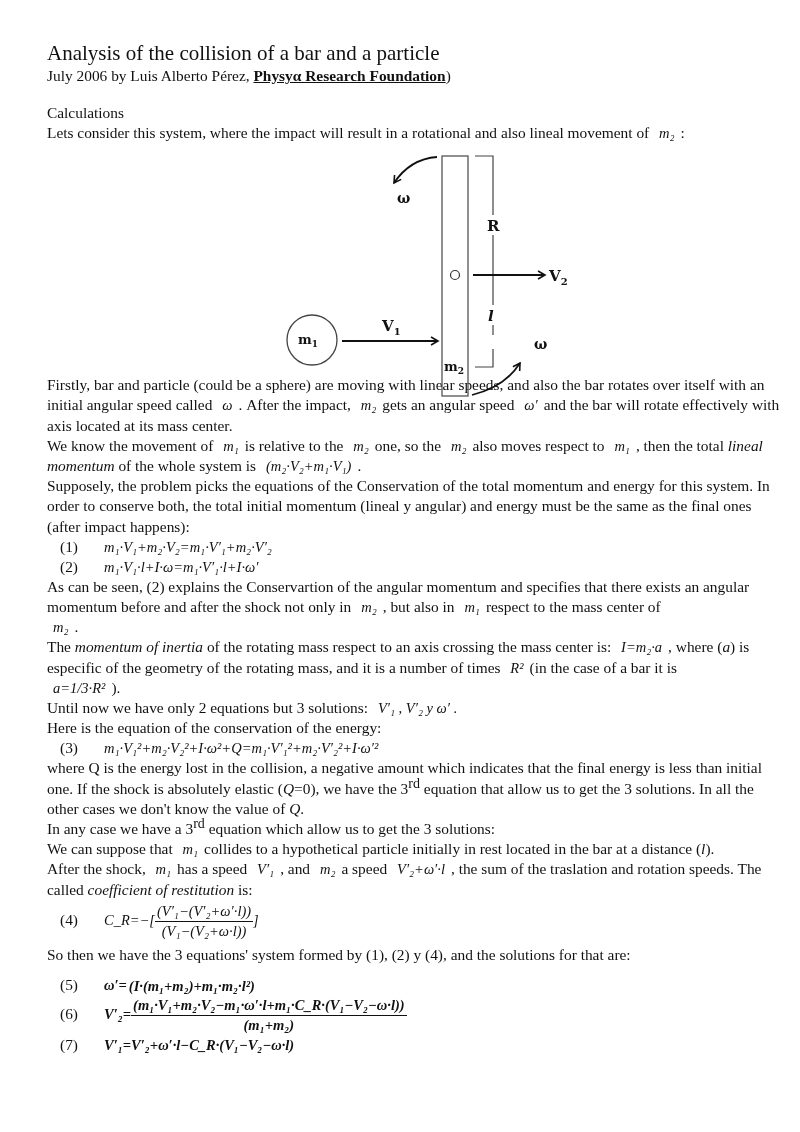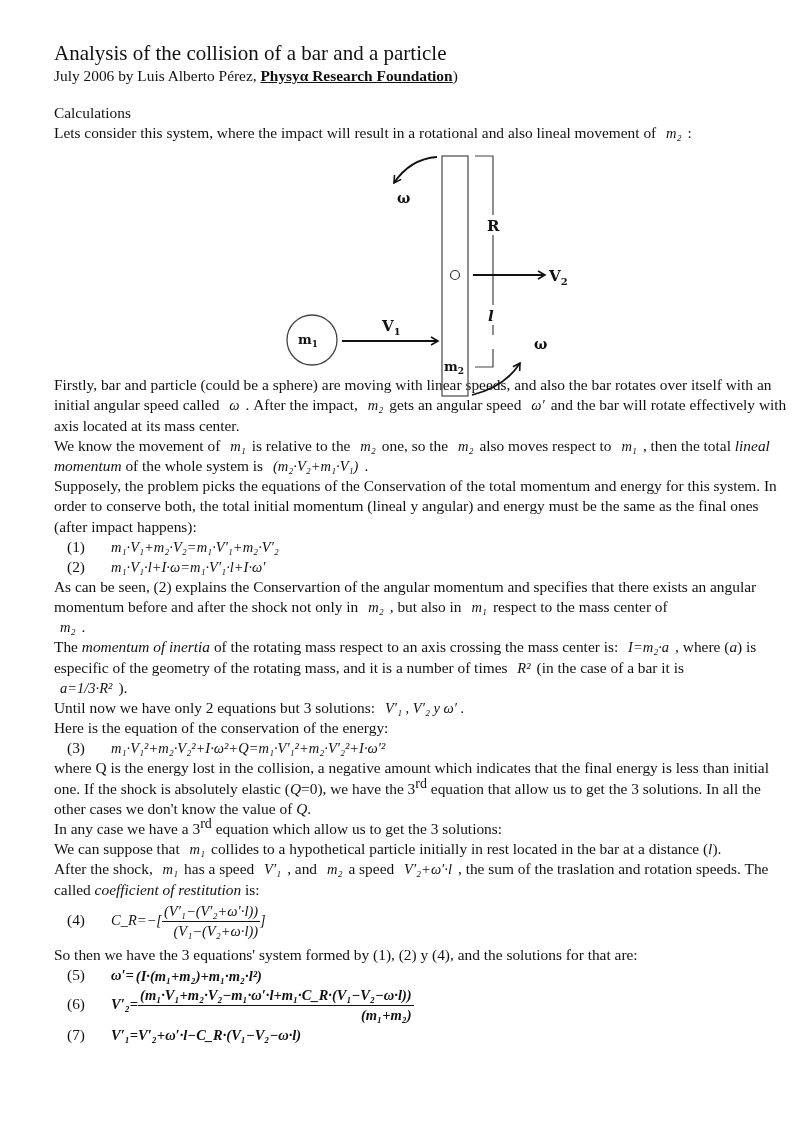--- a/index.html
+++ b/index.html
@@ -1,30 +1,30 @@
 <!DOCTYPE html>
 <html><head>
 <meta charset="utf-8">
 <style>
   html, body { margin: 0; padding: 0; background: #ffffff; }
   body { width: 800px; height: 1132px; position: relative; overflow: hidden;
          font-family: "Liberation Serif", serif; color: #111; }
-  .page { position: absolute; left: 54px; top: 40px; width: 740px; font-size: 15.4px; line-height: 20px; }
+  .page { position: absolute; left: 47px; top: 40px; width: 740px; font-size: 15.4px; line-height: 20px; }
   .title { font-size: 21px; line-height: 26px; margin: 0; font-weight: normal; }
   .byline { font-size: 15.4px; line-height: 19px; }
   .byline b { font-weight: bold; text-decoration: underline; }
   .section { font-weight: normal; margin-top: 18px; line-height: 20px; }
   .p { line-height: 20.2px; }
   .m { font-style: italic; font-family: "Liberation Serif", serif; padding: 0 6px; font-size: 14.5px; }
   sub, sup { font-size: 14px; line-height: 0; }
   i.it { font-style: italic; }
   .eq { padding-left: 13px; line-height: 19px; }
   .eq .num { display: inline-block; width: 44px; }
   .eq .expr { font-style: italic; font-size: 14.5px; }
-  .frac { display: inline-block; vertical-align: middle; text-align: right; }
+  .frac { display: inline-block; vertical-align: middle; text-align: center; }
   .frac .n { display: block; border-bottom: 1px solid #111; padding: 0 2px; }
   .frac .d { display: block; padding: 0 2px; }
   .bold-eq .expr, .bold-eq .frac { font-weight: bold; }
   .eq4 { margin: 2px 0 4px 0; }
   .diagram { position: absolute; left: 270px; top: 145px; width: 320px; height: 260px; }
   .diagram text { font-family: "DejaVu Serif", serif; font-weight: bold; fill: #111; }
 </style>
 </head>
 <body>
 
@@ -115,21 +115,21 @@
     <i class="it">coefficient of restitution</i>
     <span>is:</span>
   </div>
 
   <div class="eq eq4">
     <span class="num">(4)</span><span class="expr">C_R=−[</span><span class="frac expr"><span class="n">(V′₁−(V′₂+ω′·l))</span><span class="d">(V₁−(V₂+ω·l))</span></span><span class="expr">]</span>
   </div>
 
   <div class="p">So then we have the 3 equations' system formed by (1), (2) y (4), and the solutions for that are:</div>
 
-  <div class="eq bold-eq" style="margin-top:0;">
+  <div class="eq bold-eq" style="margin-top:10px;">
     <span class="num">(5)</span><span class="expr">ω′=</span><span class="frac expr"><span class="d">(I·(m₁+m₂)+m₁·m₂·l²)</span></span>
   </div>
   <div class="eq bold-eq">
     <span class="num">(6)</span><span class="expr">V′₂=</span><span class="frac expr"><span class="n">(m₁·V₁+m₂·V₂−m₁·ω′·l+m₁·C_R·(V₁−V₂−ω·l))</span><span class="d">(m₁+m₂)</span></span>
   </div>
   <div class="eq bold-eq">
     <span class="num">(7)</span><span class="expr">V′₁=V′₂+ω′·l−C_R·(V₁−V₂−ω·l)</span>
   </div>
 </div>
 

